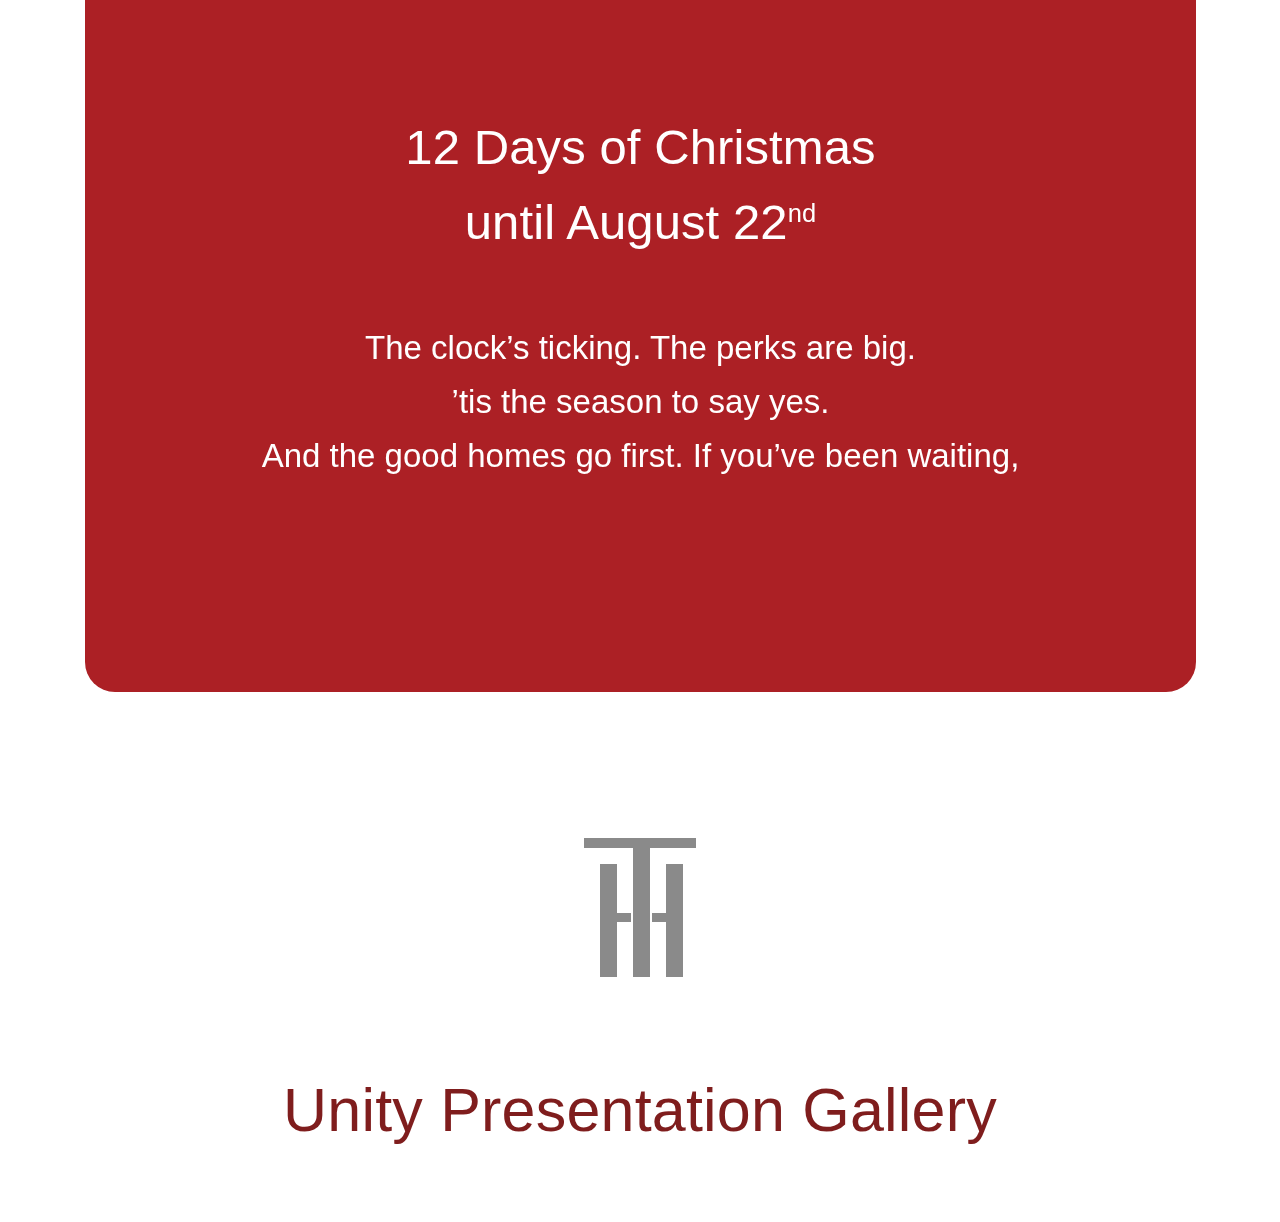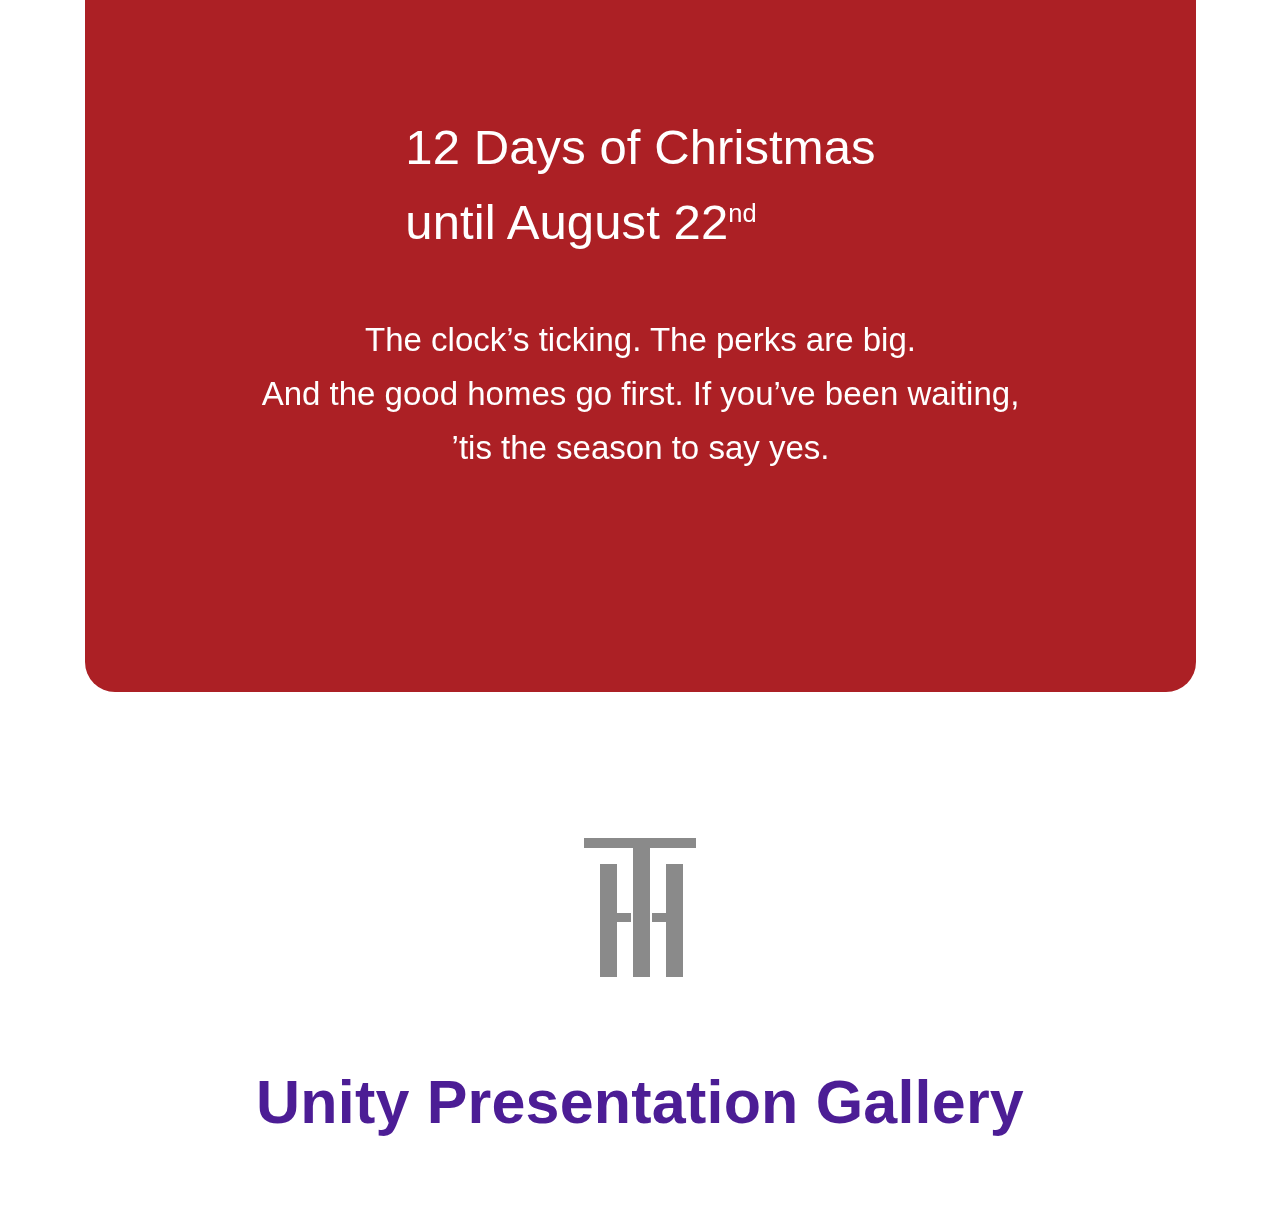--- a/index.html
+++ b/index.html
@@ -30,41 +30,41 @@
     align-items: center;
     justify-content: flex-start;
     padding-top: 140px;
   }
 
   .headline {
     color: #ffffff;
     font-size: 49px;
     font-weight: 400;
     line-height: 1.54;
-    text-align: left;
+    text-align: center;
     letter-spacing: 0.1px;
     margin: 0;
     white-space: nowrap;
   }
   .headline-line {
     display: block;
   }
   .ordinal-suffix {
     font-size: 0.52em;
     vertical-align: super;
     line-height: 0;
   }
 
   .subcopy {
     color: #ffffff;
     font-size: 33px;
     font-weight: 400;
     line-height: 1.64;
     text-align: center;
-    margin: 0;
+    margin: 8px;
     padding-top: 52px;
     white-space: nowrap;
   }
   .subcopy-line {
     display: block;
   }
 
   
   .brand-block {
     position: absolute;
@@ -76,47 +76,47 @@
     align-items: center;
   }
 
   .brand-logo-mark {
     width: 130px;
     height: 160px;
     display: block;
   }
 
   .brand-name {
-    margin: 0;
+    margin: 8px;
     padding-top: 92px;
-    color: #4c1d95;
+    color: #7f1d1d;
     font-size: 61px;
-    font-weight: 700;
+    font-weight: 400;
     letter-spacing: 0.2px;
     line-height: 1;
     text-align: center;
     white-space: nowrap;
   }
 </style>
 </head>
 <body>
 
 <section class="promo-panel">
 
   <h1 class="headline">
     <span class="headline-line">12 Days of Christmas</span>
     <span class="headline-line">
       <span>until August 22</span><span class="ordinal-suffix">nd</span>
     </span>
   </h1>
 
   <p class="subcopy">
     <span class="subcopy-line">The clock’s ticking. The perks are big.</span>
+    <span class="subcopy-line">’tis the season to say yes.</span>
     <span class="subcopy-line">And the good homes go first. If you’ve been waiting,</span>
-    <span class="subcopy-line">’tis the season to say yes.</span>
   </p>
 
 </section>
 
 <div class="brand-block">
 
   <svg class="brand-logo-mark" viewBox="0 0 130 160" aria-hidden="true">
 
     <rect x="9" y="18" width="112" height="10" fill="#8a8a8a"></rect>
 

